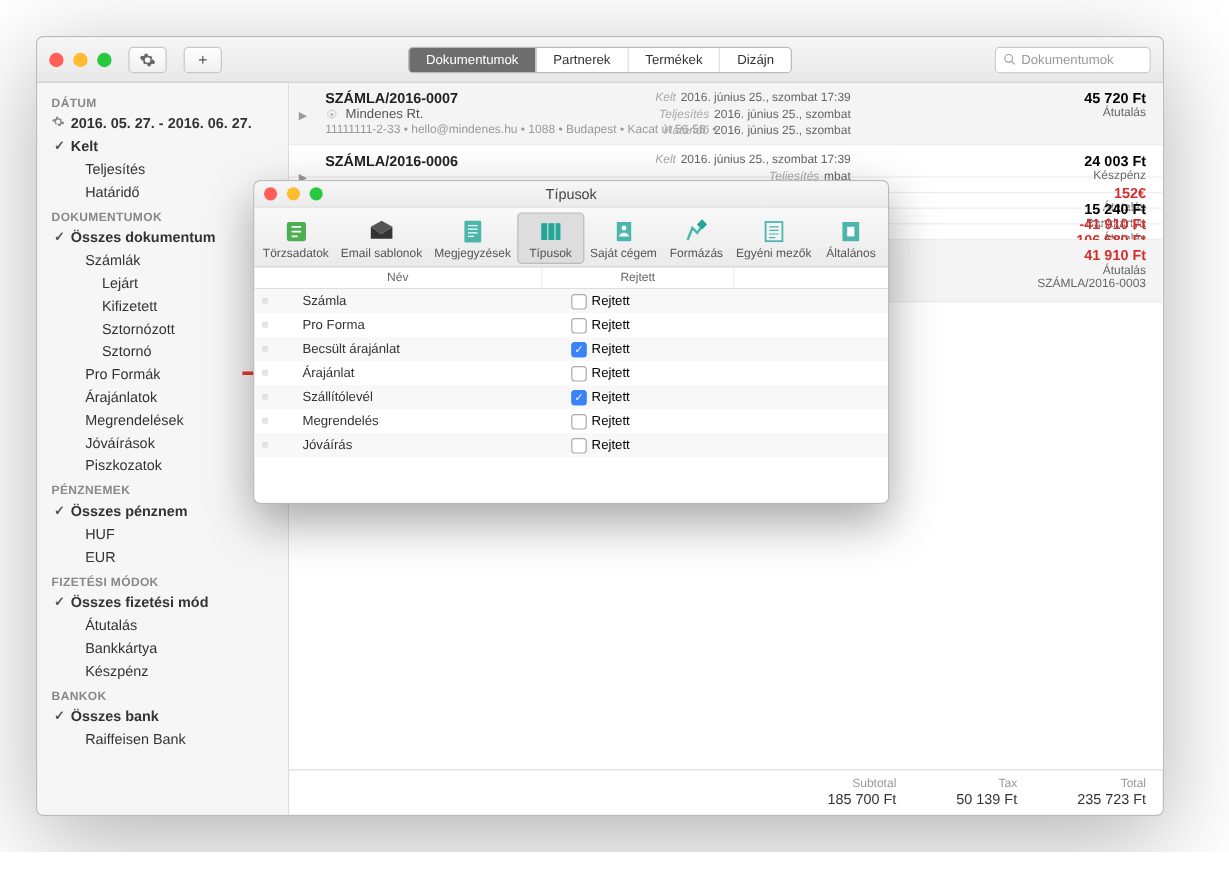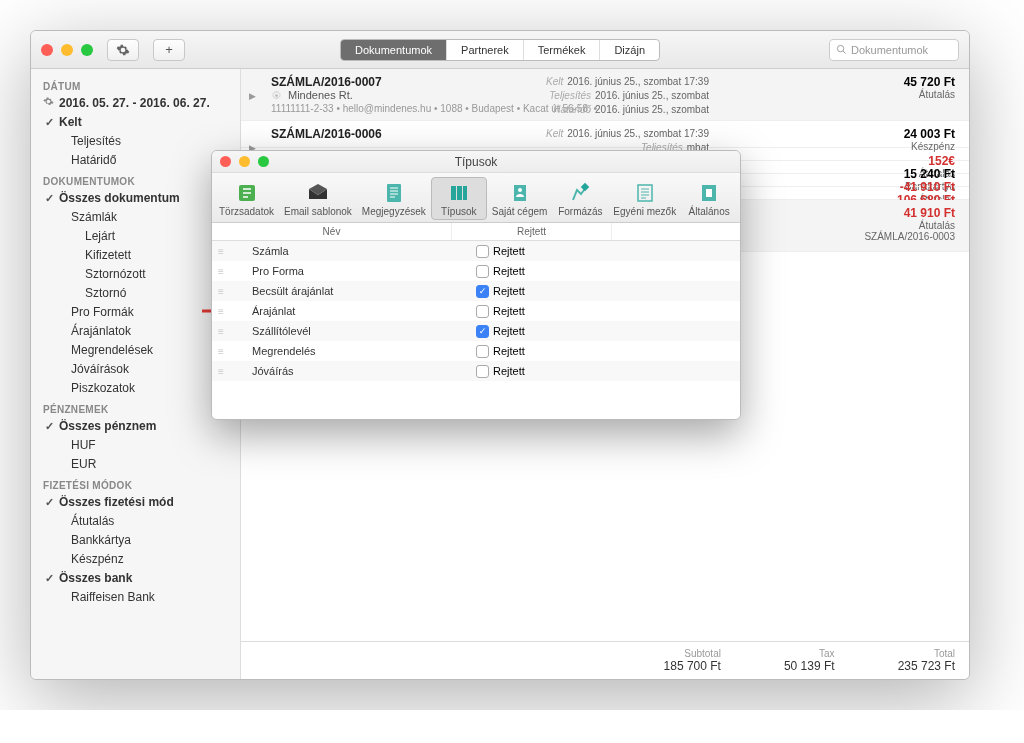--- a/index.html
+++ b/index.html
@@ -36,21 +36,21 @@
 .row-sub { color: #555; display: flex; align-items: center; gap: 4px; }
 .row-meta { color: #999; font-size: 10px; margin-top: 2px; }
 .row-right { position: absolute; right: 14px; top: 6px; text-align: right; font-size: 11px; }
 .row-amount { font-weight: 700; font-size: 12px; }
 .row-amount.red { color: #d32f2f; }
 .row-method { color: #666; font-size: 10px; }
 .row-dates { position: absolute; right: 260px; top: 6px; font-size: 10px; color: #666; text-align: right; line-height: 14px; }
 .row-dates .lbl { color: #aaa; margin-right: 4px; font-style: italic; }
 .disclose { position: absolute; left: 8px; top: 22px; color: #999; font-size: 9px; }
 .gear-row { color: #aaa; margin-right: 2px; }
-.footer { border-top: 1px solid #ddd; padding: 6px 14px; display: flex; justify-content: flex-end; gap: 63px; font-size: 11px; }
+.footer { border-top: 1px solid #ddd; padding: 6px 14px; display: flex; justify-content: flex-end; gap: 50px; font-size: 11px; }
 .footer .col { text-align: right; }
 .footer .lbl { color: #999; font-size: 10px; }
 .footer .val { color: #333; font-weight: 400; font-size: 12px; }
 
 
 .sheet { position: absolute; top: 119px; left: 180px; width: 530px; background: #f6f6f6; border: 1px solid #bbb; border-radius: 6px; box-shadow: 0 15px 40px rgba(0,0,0,0.35); overflow: hidden; }
 .sheet-titlebar { height: 22px; background: linear-gradient(#f6f6f6,#ececec); display: flex; align-items: center; padding: 0 8px; gap: 8px; border-bottom: 1px solid #ddd; position: relative; }
 .sheet-title { position: absolute; left: 50%; transform: translateX(-50%); font-size: 12px; color: #444; }
 .sheet-toolbar { background: linear-gradient(#f9f9f9,#eaeaea); border-bottom: 1px solid #ccc; display: flex; padding: 4px 2px 2px; }
 .tool { flex: 0 0 auto; padding: 3px 4px 2px; text-align: center; font-size: 10px; color: #555; cursor: pointer; border: 1px solid transparent; border-radius: 4px; min-width: 56px; }
@@ -134,20 +134,21 @@
           <div class="sb-item sub"><span>Piszkozatok</span></div>
           <div class="sb-heading">PÉNZNEMEK</div>
           <div class="sb-item bold"><span class="tick">✓</span><span>Összes pénznem</span></div>
           <div class="sb-item sub"><span>HUF</span></div>
           <div class="sb-item sub"><span>EUR</span></div>
           <div class="sb-heading">FIZETÉSI MÓDOK</div>
           <div class="sb-item bold"><span class="tick">✓</span><span>Összes fizetési mód</span></div>
           <div class="sb-item sub"><span>Átutalás</span></div>
           <div class="sb-item sub"><span>Bankkártya</span></div>
           <div class="sb-item sub"><span>Készpénz</span></div>
+          <div class="sb-heading">BANKOK</div>
           <div class="sb-item bold"><span class="tick">✓</span><span>Összes bank</span></div>
           <div class="sb-item sub"><span>Raiffeisen Bank</span></div>
         </div>
 
     <div class="main">
       <div class="list" id="doclist">
             <div class="row sel">
               <div>
                 <span class="disclose">▶</span>
               </div>

